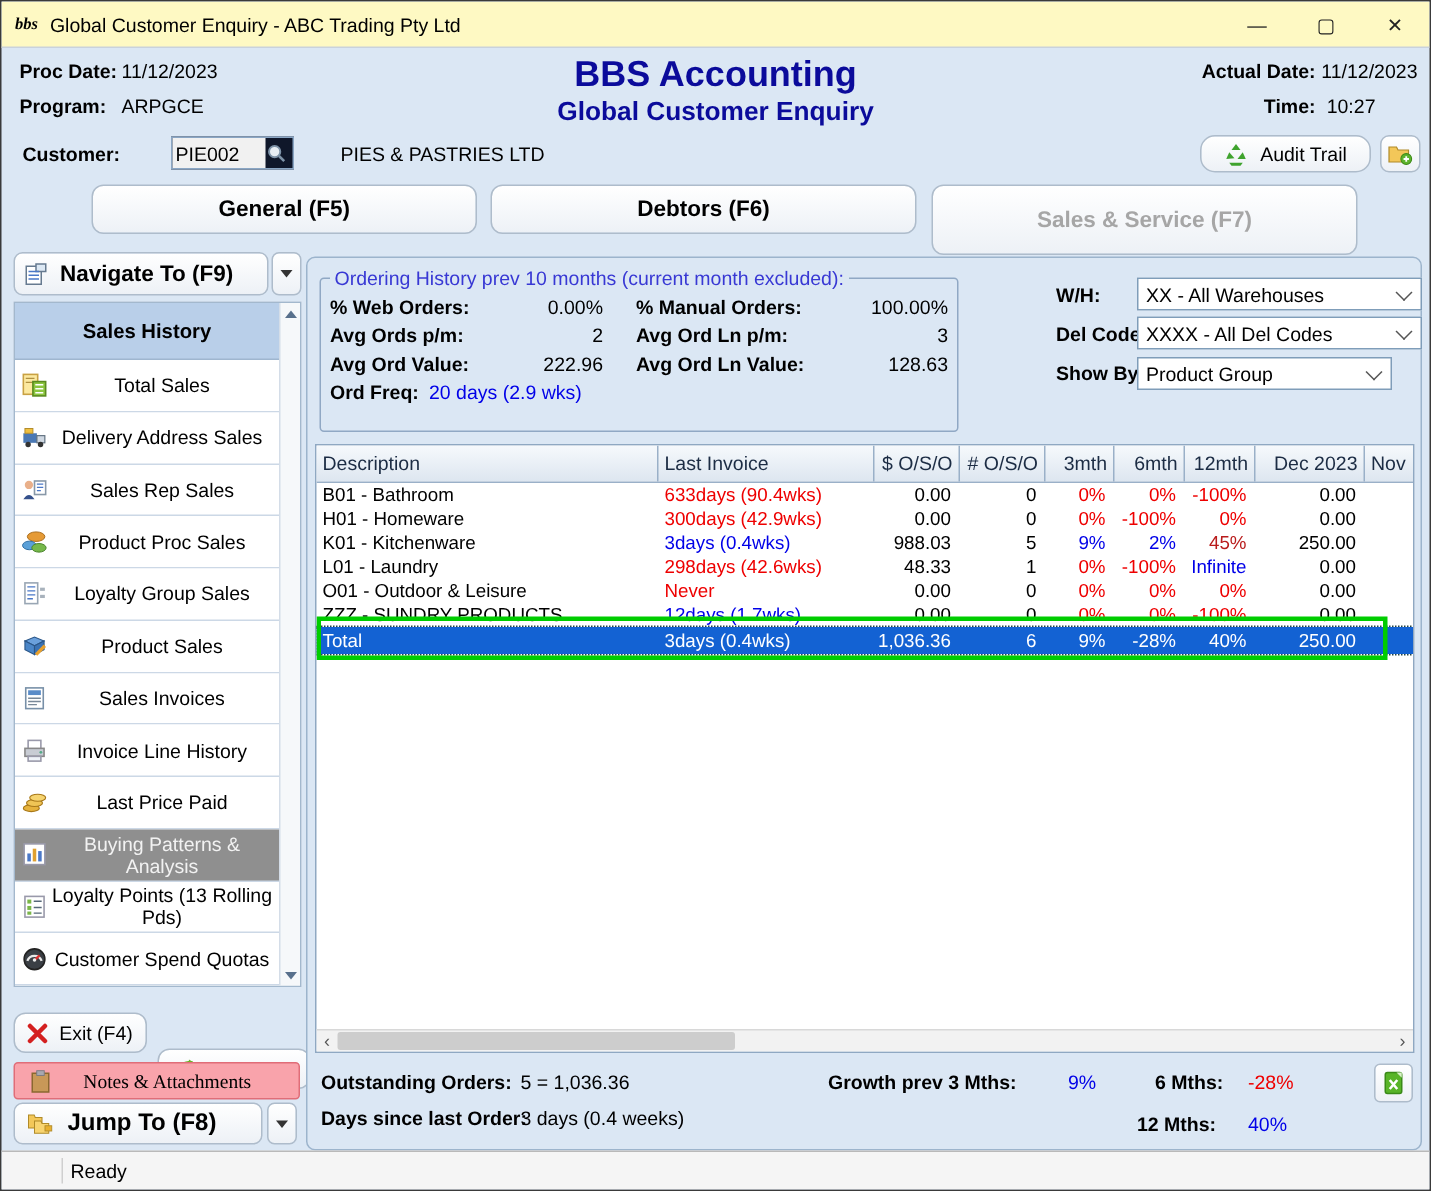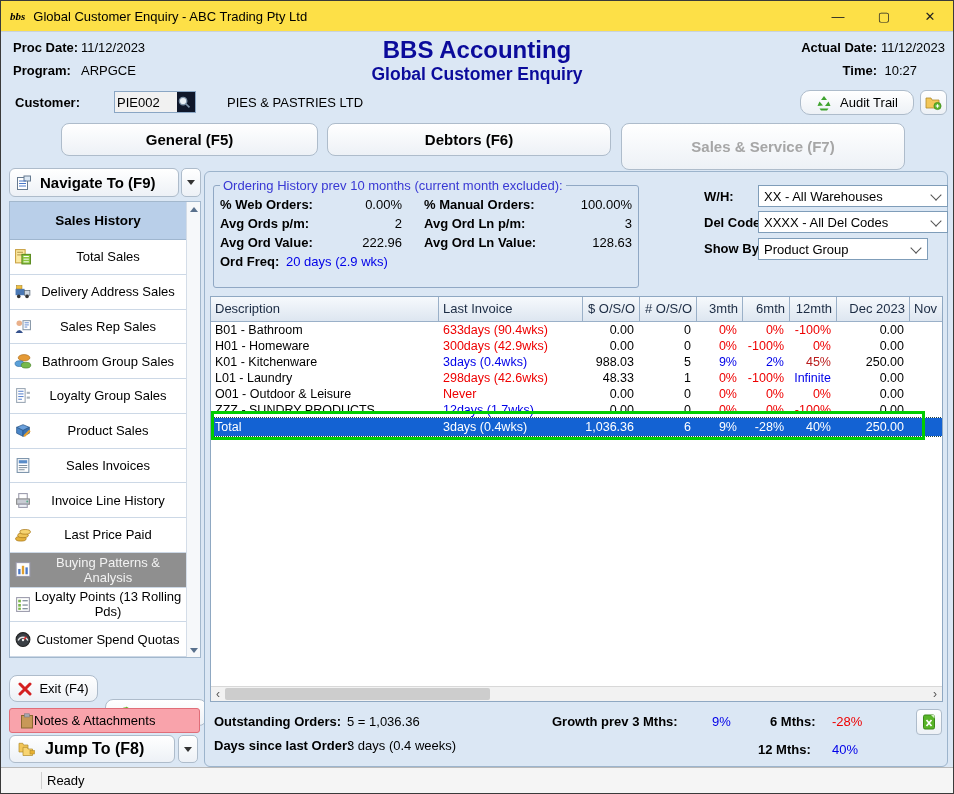--- a/index.html
+++ b/index.html
@@ -3,21 +3,21 @@
 <meta charset="utf-8">
 <style>
   html,body{margin:0;padding:0;}
   body{width:954px;height:794px;position:relative;overflow:hidden;
        font-family:"Liberation Sans",sans-serif;color:#000;background:#dbe7f4;
        box-sizing:border-box;border:1px solid #3a3a3a;}
   .abs{position:absolute;}
   .b{font-weight:bold;}
   .f13{font-size:13px;}
   
-  #titlebar{left:0;top:0;width:100%;height:30px;background:#fde047;border-bottom:1px solid #c9d2dc;
+  #titlebar{left:0;top:0;width:100%;height:30px;background:#fef9c3;border-bottom:1px solid #c9d2dc;
             display:flex;align-items:center;}
   #titlebar .appicon{margin:0 8px 0 9px;font:italic bold 11px "Liberation Serif",serif;}
   #titlebar .ttl{font-size:13px;}
   .wctrls{margin-left:auto;display:flex;height:30px;}
   .wctrl{width:46px;height:30px;display:flex;align-items:center;justify-content:center;
          font-size:13px;color:#222;cursor:default;}
   
   .navy{color:#0b0b9b;}
   .hlabel{font-weight:bold;font-size:13px;}
   .hval{font-size:13px;}
@@ -199,21 +199,21 @@
           <path d="M1 14 Q4.5 8.5 8 14 Z" fill="#35518c"></path>
         </svg>
       <span class="lab">Sales Rep Sales</span>
     </div>
     <div class="navitem">
       <svg width="17" height="17" viewBox="0 0 16 16">
           <ellipse cx="9" cy="4.5" rx="5.5" ry="3" fill="#e59a35" stroke="#a86a18" stroke-width="0.6"></ellipse>
           <ellipse cx="4.8" cy="10" rx="4.3" ry="2.7" fill="#5aa0d8" stroke="#2a6aa0" stroke-width="0.6"></ellipse>
           <ellipse cx="10.8" cy="11.5" rx="4.5" ry="2.7" fill="#76b84a" stroke="#47822a" stroke-width="0.6"></ellipse>
         </svg>
-      <span class="lab">Bathroom Group Sales</span>
+      <span class="lab">Product Proc Sales</span>
     </div>
     <div class="navitem">
       <svg width="17" height="17" viewBox="0 0 16 16">
           <rect x="2" y="1.5" width="8" height="13" fill="#fff" stroke="#99a6b4"></rect>
           <path d="M3.5 4 H8.5 M3.5 6.5 H8.5 M3.5 9 H8.5 M3.5 11.5 H7" stroke="#4a78c8" stroke-width="0.9"></path>
           <rect x="11.5" y="4.5" width="3" height="2" fill="#a8b2bc"></rect>
           <rect x="11.5" y="9" width="3" height="2" fill="#a8b2bc"></rect>
         </svg>
       <span class="lab">Loyalty Group Sales</span>
     </div>
@@ -302,21 +302,21 @@
       <path d="M12.5 5 A5 4.2 0 1 0 13.5 9.5" fill="none" stroke="#6ab42a" stroke-width="2.6"></path>
       <path d="M9 1.5 L14.5 4.8 L9.5 7.8 Z" fill="#6ab42a"></path>
     </svg>
   <span class="f13">Back (F3)</span>
 </div>
 <div id="notesbtn" class="abs" style="left:8px;top:707px;width:189px;height:23px;display:flex;align-items:center;">
   <svg width="14" height="16" viewBox="0 0 14 16" style="margin:0 0 0 10px;">
       <rect x="1.5" y="2.5" width="11" height="12.5" fill="#c89858" stroke="#8a6830"></rect>
       <rect x="4.5" y="0.8" width="5" height="3.2" fill="#a8a8b0" stroke="#787880" stroke-width="0.6"></rect>
     </svg>
-  <span class="f13" style="flex:1;text-align:left;margin-right:10px;">Notes &amp; Attachments</span>
+  <span class="f13" style="flex:1;text-align:center;margin-right:10px;font-family:Liberation Serif, serif;">Notes &amp; Attachments</span>
 </div>
 <div class="abs btn" style="left:8px;top:734px;width:166px;height:28px;border-radius:6px;justify-content:flex-start;padding-left:8px;">
   <svg width="18" height="16" viewBox="0 0 18 16" style="margin-right:9px;">
       <path d="M1 3 L1 11 L10 11 L10 4 L5.5 4 L4.8 2.3 L1 2.3 Z" fill="#f3c759" stroke="#b08a28" stroke-width="0.7"></path>
       <path d="M5 7 L5 14.5 L14.5 14.5 L14.5 8 L10 8 L9.3 6.3 L5 6.3 Z" fill="#f8d470" stroke="#b08a28" stroke-width="0.7"></path>
       <rect x="12" y="9.5" width="4.5" height="3.5" fill="#e8b030" stroke="#b08a28" stroke-width="0.6"></rect>
     </svg>
   <span class="b" style="font-size:16px;">Jump To (F8)</span>
 </div>
 <div class="abs btn" style="left:177px;top:734px;width:20px;height:28px;border-radius:5px;">

